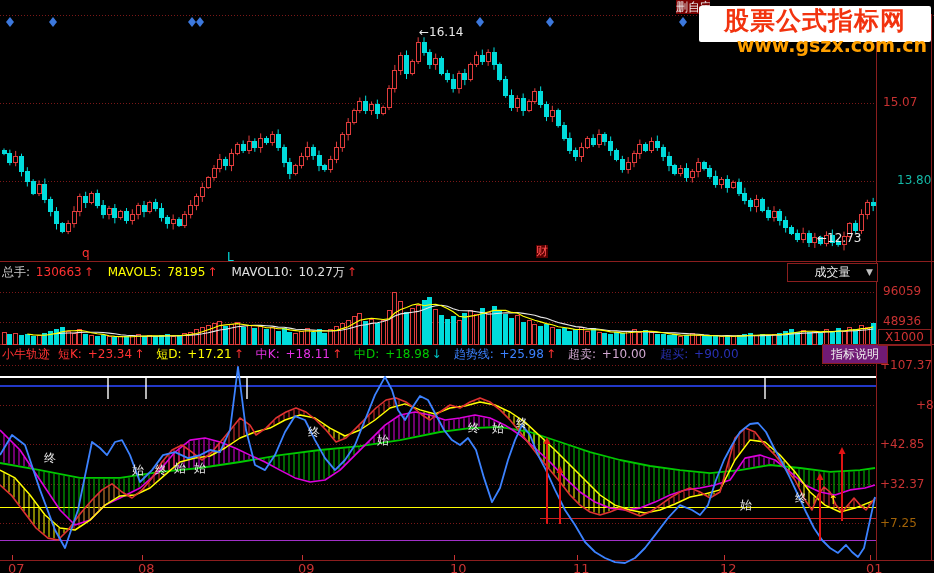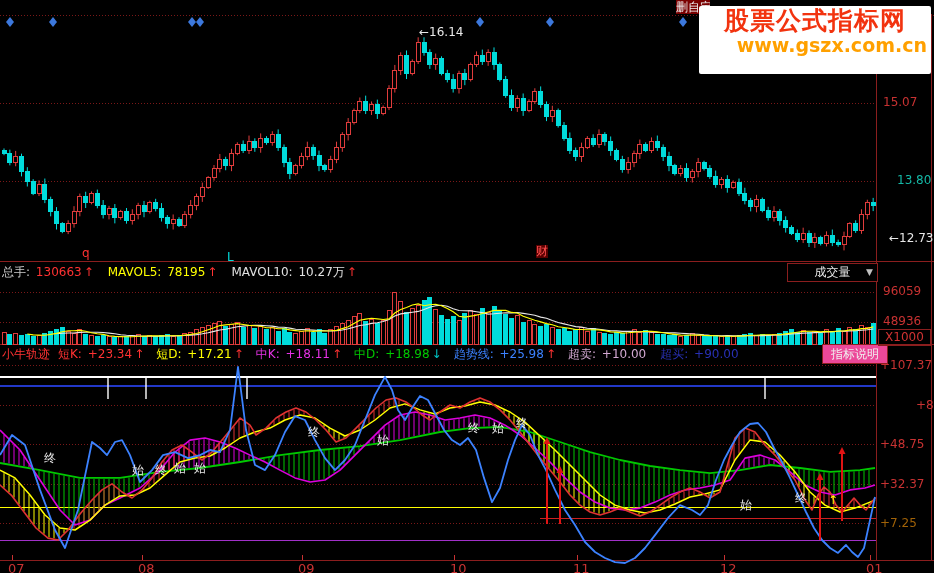--- a/index.html
+++ b/index.html
@@ -5,31 +5,31 @@
   html,body{margin:0;padding:0;background:#000;}
   .screen{position:relative;width:934px;height:573px;background:#000;overflow:hidden;
           font-family:"DejaVu Sans","Liberation Sans",sans-serif;}
   .titlebar{position:absolute;left:2px;top:0;height:14px;line-height:14px;font-size:12px;white-space:nowrap;z-index:5;}
   .t-white{color:#e8e8e8;margin-right:6px;}
   .t-stock{font-weight:bold;margin-right:40px;}
   .t-test{color:#8080f0;margin-right:4px;}
   .t-red{color:#ff3232;}
   .del-btn{position:absolute;left:676px;top:0;width:34px;height:14px;line-height:14px;overflow:hidden;
            background:#7a0000;color:#f0f0f0;font-size:12px;z-index:6;white-space:nowrap;}
-  .watermark{position:absolute;left:699px;top:6px;width:232px;height:68px;background:#fff;z-index:10;
+  .watermark{position:absolute;left:699px;top:6px;width:232px;height:36px;background:#fff;z-index:10;
              text-align:center;border-radius:2px;}
   .wm1{color:#f2330f;font-size:25px;font-weight:bold;line-height:29px;letter-spacing:1px;white-space:nowrap;}
   .wm2{color:#ffa000;font-size:19px;font-weight:bold;line-height:20px;white-space:nowrap;text-align:right;padding-right:4px;}
   svg{position:absolute;left:0;top:0;}
   .vol-header{position:absolute;left:2px;top:264px;height:17px;line-height:17px;font-size:12px;white-space:nowrap;z-index:4;}
   .ind-header{position:absolute;left:2px;top:346px;height:16px;line-height:16px;font-size:12px;white-space:nowrap;z-index:4;}
   .dropdown{position:absolute;left:787px;top:263px;width:89px;height:17px;border:1px solid #8b1e1e;background:#000;
             color:#e8e8e8;font-size:12px;line-height:17px;text-align:center;z-index:5;cursor:pointer;}
   .dd-arrow{position:absolute;right:4px;top:0;font-size:9px;color:#c0c0c0;}
-  .help-btn{position:absolute;left:822px;top:344px;width:64px;height:18px;border:1px solid #8b1e1e;background:#ec4899;
+  .help-btn{position:absolute;left:822px;top:344px;width:64px;height:18px;border:1px solid #8b1e1e;background:#701a75;
             color:#f0f0f0;font-size:12px;line-height:18px;text-align:center;z-index:5;cursor:pointer;}
   .x1000{position:absolute;left:878px;top:329px;width:51px;height:15px;border:1px solid #8b1e1e;
          color:#d03232;font-size:12px;line-height:15px;text-align:center;z-index:5;}
   .anno{position:absolute;color:#e8e8e8;font-size:12px;white-space:nowrap;z-index:4;}
   .lbl{position:absolute;font-size:12px;line-height:13px;white-space:nowrap;z-index:3;}
 </style>
 </head>
 <body>
 
 <div class="screen">
@@ -836,21 +836,21 @@
       <line x1="842" y1="452" x2="842" y2="521" stroke="#e01414" stroke-width="2"></line>
       <polygon points="842,447 838.5,454 845.5,454" fill="#e01414"></polygon>
     </svg>
   <div id="overlay">
       <div class="lbl" style="left: 883px; top: 96px; color: rgb(200, 50, 50);">15.07</div>
       <div class="lbl" style="left: 897px; top: 174px; color: #14b8a6;">13.80</div>
       <div class="lbl" style="left: 883px; top: 285px; color: rgb(200, 50, 50);">96059</div>
       <div class="lbl" style="left: 883px; top: 315px; color: rgb(200, 50, 50);">48936</div>
       <div class="lbl" style="left: 880px; top: 359px; color: rgb(200, 50, 50);">+107.37</div>
       <div class="lbl" style="left: 916px; top: 399px; color: rgb(200, 50, 50); text-align: center;">+82.60</div>
-      <div class="lbl" style="left: 880px; top: 438px; color: rgb(200, 50, 50);">+48.75</div>
+      <div class="lbl" style="left: 880px; top: 438px; color: rgb(200, 50, 50);">+42.85</div>
       <div class="lbl" style="left: 880px; top: 478px; color: rgb(200, 50, 50);">+32.37</div>
       <div class="lbl" style="left: 880px; top: 517px; color: #a16207;">+7.25</div>
       <div class="lbl" style="left: 8px; top: 562px; color: rgb(200, 50, 50); font-size: 13px;">07</div>
       <div class="lbl" style="left: 138px; top: 562px; color: rgb(200, 50, 50); font-size: 13px;">08</div>
       <div class="lbl" style="left: 298px; top: 562px; color: rgb(200, 50, 50); font-size: 13px;">09</div>
       <div class="lbl" style="left: 450px; top: 562px; color: rgb(200, 50, 50); font-size: 13px;">10</div>
       <div class="lbl" style="left: 573px; top: 562px; color: rgb(200, 50, 50); font-size: 13px;">11</div>
       <div class="lbl" style="left: 720px; top: 562px; color: rgb(200, 50, 50); font-size: 13px;">12</div>
       <div class="lbl" style="left: 866px; top: 562px; color: rgb(200, 50, 50); font-size: 13px;">01</div>
       <div class="lbl" style="left: 44px; top: 452px; color: rgb(232, 232, 232);">终</div>
@@ -875,19 +875,19 @@
   <div class="ind-header" id="ind-header"><span style="color: rgb(255, 50, 50); margin-right: 8px;">小牛轨迹</span><span style="color: rgb(255, 50, 50); margin-right: 2px;">短K: </span><span style="color: rgb(255, 50, 50); margin-right: 2px;">+23.34</span><span style="color: rgb(255, 50, 50); margin-right: 12px;">↑</span><span style="color: rgb(255, 255, 0); margin-right: 2px;">短D: </span><span style="color: rgb(255, 255, 0); margin-right: 2px;">+17.21</span><span style="color: rgb(255, 50, 50); margin-right: 12px;">↑</span><span style="color: rgb(230, 50, 230); margin-right: 2px;">中K: </span><span style="color: rgb(230, 50, 230); margin-right: 2px;">+18.11</span><span style="color: rgb(255, 50, 50); margin-right: 12px;">↑</span><span style="color: rgb(0, 200, 0); margin-right: 2px;">中D: </span><span style="color: rgb(0, 200, 0); margin-right: 2px;">+18.98</span><span style="color: rgb(0, 200, 200); margin-right: 12px;">↓</span><span style="color: rgb(60, 130, 255); margin-right: 2px;">趋势线: </span><span style="color: rgb(60, 130, 255); margin-right: 2px;">+25.98</span><span style="color: rgb(255, 50, 50); margin-right: 12px;">↑</span><span style="color: rgb(210, 168, 210); margin-right: 2px;">超卖: </span><span style="color: rgb(210, 168, 210); margin-right: 2px;">+10.00</span><span style="margin-right: 12px;"></span><span style="color: rgb(40, 48, 180); margin-right: 2px;">超买: </span><span style="color: rgb(40, 48, 180); margin-right: 2px;">+90.00</span><span style="margin-right: 12px;"></span></div>
 
   <div class="dropdown">
     <span>成交量</span>
     <span class="dd-arrow">▼</span>
   </div>
   <div class="help-btn">指标说明</div>
   <div class="x1000">X1000</div>
 
   <div class="anno" id="anno-high" style="left: 419px; top: 25px;">←16.14</div>
-  <div class="anno" id="anno-low" style="left: 889px; top: 231px;">←12.73</div>
+  <div class="anno" id="anno-low" style="left: 817px; top: 231px;">←12.73</div>
 
   <div class="watermark">
     <div class="wm1">股票公式指标网</div>
     <div class="wm2">www.gszx.com.cn</div>
   </div>
 </div>
 
 </body></html>

